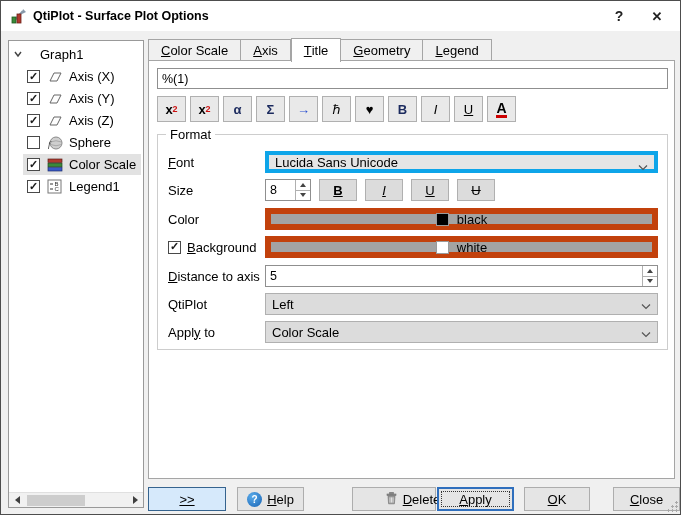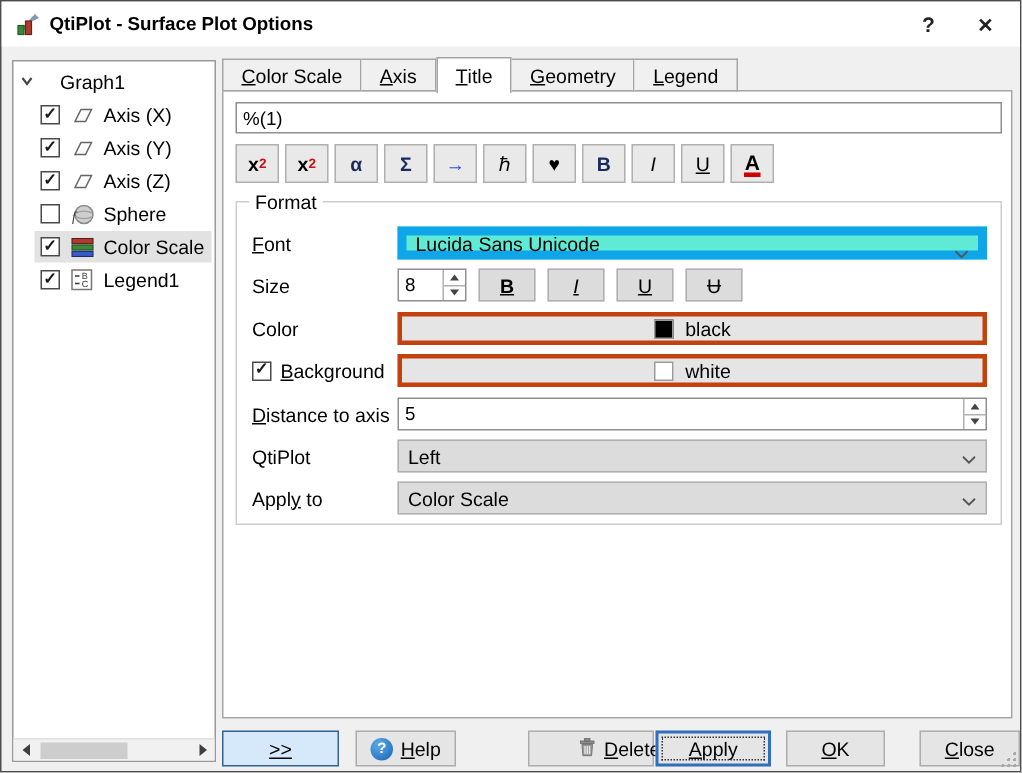--- a/index.html
+++ b/index.html
@@ -61,21 +61,21 @@
   .sym.acolor .aletter{border-bottom:3px solid #cc0000;line-height:1;padding-bottom:0px;font-size:14px;}
 
   
   .group{position:absolute;left:8px;top:73px;width:511px;height:216px;border:1px solid #cdcdcd;}
   .group-label{position:absolute;left:8px;top:-8px;background:#fff;padding:0 4px;font-size:13px;}
   .frow{position:absolute;left:10px;right:9px;height:22px;display:flex;align-items:center;}
   .flabel{width:97px;flex:0 0 97px;display:flex;align-items:center;gap:6px;}
   .fctrl{flex:1;display:flex;align-items:center;}
 
   .combo{height:22px;display:flex;align-items:center;position:relative;padding:0 22px 0 6px;width:100%;}
-  .combo.white{background:#5eead4;border:6px solid #0ea5e9;}
+  .combo.white{background:#e5e5e5;border:4px solid #0ea5e9;}
   .combo.gray{background:#dcdcdc;border:1px solid #b0b0b0;}
   .chev{position:absolute;right:7px;top:8px;width:9px;height:9px;}
   .chev svg{display:block;}
 
   .spinbox{height:22px;background:#fff;border:1px solid #8f8f8f;display:flex;align-items:stretch;}
   .spinbox.small{width:46px;}
   .spinbox.wide{width:100%;}
   .spin-val{flex:1;display:flex;align-items:center;padding-left:4px;font-size:12.5px;}
   .spin-btns{width:15px;border-left:1px solid #b0b0b0;display:flex;flex-direction:column;}
   .spin-half{flex:1;display:flex;align-items:center;justify-content:center;}
@@ -83,21 +83,21 @@
   .tri-up{width:0;height:0;border-left:3.5px solid transparent;border-right:3.5px solid transparent;border-bottom:4px solid #444;}
   .tri-down{width:0;height:0;border-left:3.5px solid transparent;border-right:3.5px solid transparent;border-top:4px solid #444;}
 
   .stybtn{width:38px;height:22px;margin-left:8px;background:#dcdcdc;border:1px solid #b0b0b0;
           font-family:"Liberation Sans",sans-serif;font-size:13px;display:inline-flex;align-items:center;justify-content:center;padding:0;}
   .stybtn.b{font-weight:bold;text-decoration:underline;}
   .stybtn.i{font-style:italic;text-decoration:underline;}
   .stybtn.u{text-decoration:underline;}
   .stybtn.s{text-decoration:line-through;}
 
-  .bigbtn{height:22px;width:100%;background:#e5e5e5;border:3px solid #c2410c;display:flex;align-items:center;justify-content:center;gap:8px;}
+  .bigbtn{height:22px;width:100%;background:#a3a3a3;border:6px solid #c2410c;display:flex;align-items:center;justify-content:center;gap:8px;}
   .swatch{width:13px;height:13px;border:1px solid #9a9a9a;display:inline-block;}
 
   
   .footer{position:absolute;left:147px;top:486px;width:530px;height:24px;}
   .fbtn{position:absolute;top:0;height:24px;background:#e5e5e5;border:1px solid #adadad;
         font-family:"Liberation Sans",sans-serif;font-size:13px;display:flex;align-items:center;justify-content:center;gap:5px;padding:0;}
   .fbtn.adv{left:0;width:78px;background:#d6e9fb;border:1px solid #35638e;}
   .fbtn.adv span{text-decoration:underline;}
   .fbtn.help{left:89px;width:67px;}
   .fbtn.del{left:204px;width:84px;padding-left:37px;}

